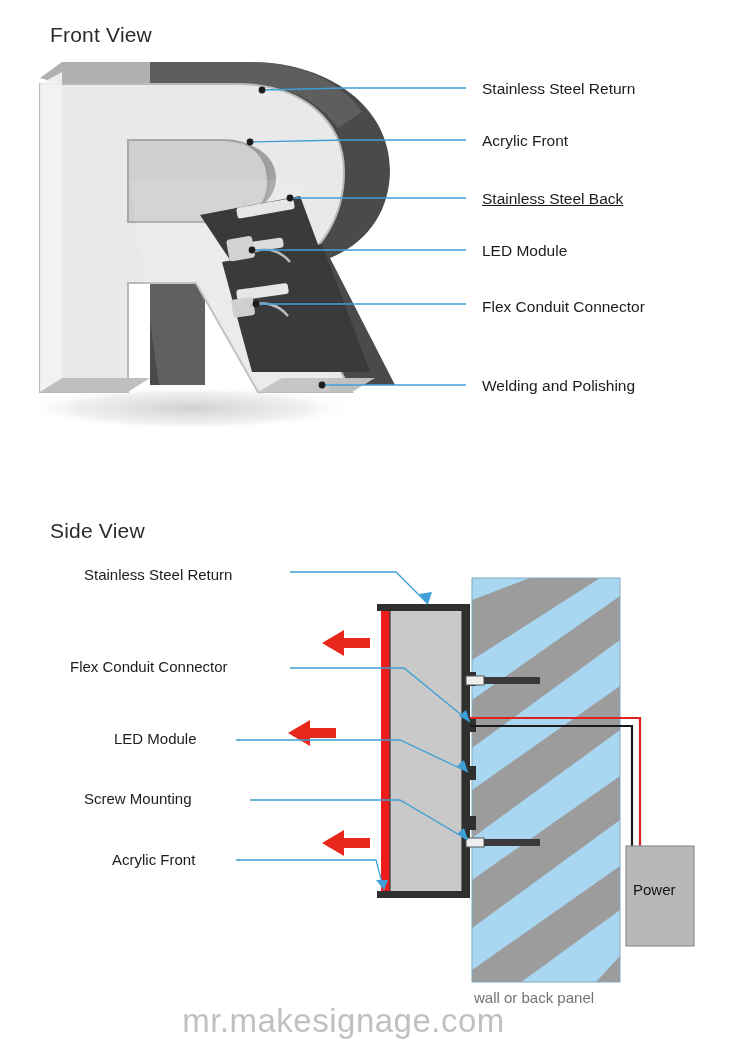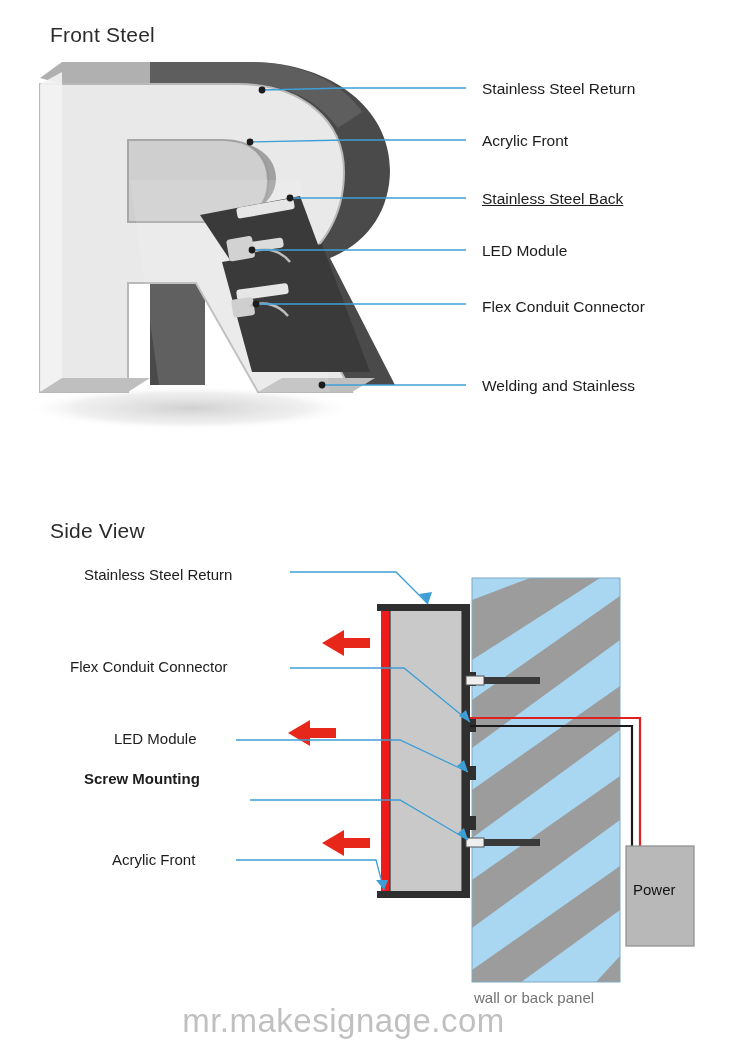--- a/index.html
+++ b/index.html
@@ -64,21 +64,21 @@
     position: absolute;
     font-size: 15px;
     color: #737373;
   }
 </style>
 </head>
 <body>
 
 <div id="page">
 
-  <div class="section-title" id="front-title">Front Steel</div>
+  <div class="section-title" id="front-title">Front View</div>
 
   <div class="section-title" id="side-title">Side View</div>
 
   <svg class="layer" id="front-art" viewBox="0 0 750 1064">
     <defs>
       <radialGradient id="shadowGrad" cx="50%" cy="50%" r="50%">
         <stop offset="0%" stop-color="#c8c8c8" stop-opacity="0.85"></stop>
         <stop offset="70%" stop-color="#dcdcdc" stop-opacity="0.45"></stop>
         <stop offset="100%" stop-color="#ffffff" stop-opacity="0"></stop>
       </radialGradient>
@@ -144,21 +144,21 @@
       <circle cx="256" cy="304" r="3.4"></circle>
       <circle cx="322" cy="385" r="3.4"></circle>
     </g>
   </svg>
 
   <div class="callout-label" style="left:482px; top:80px;">Stainless Steel Return</div>
   <div class="callout-label" style="left:482px; top:132px;">Acrylic Front</div>
   <div class="callout-label" style="left:482px; top:190px;text-decoration:underline;">Stainless Steel Back</div>
   <div class="callout-label" style="left:482px; top:242px;">LED Module</div>
   <div class="callout-label" style="left:482px; top:298px;">Flex Conduit Connector</div>
-  <div class="callout-label" style="left:482px; top:377px;">Welding and Stainless</div>
+  <div class="callout-label" style="left:482px; top:377px;">Welding and Polishing</div>
 
   <svg class="layer" id="side-art" viewBox="0 0 750 1064">
     <defs>
       <clipPath id="wallClip">
         <rect x="472" y="578" width="148" height="404"></rect>
       </clipPath>
     </defs>
 
     <g>
       <rect x="472" y="578" width="148" height="404" fill="#a9d7f2"></rect>
@@ -235,21 +235,21 @@
       <polygon points="470,722 459,716 466,710"></polygon>
       <polygon points="468,772 457,766 464,760"></polygon>
       <polygon points="468,840 457,834 464,828"></polygon>
       <polygon points="384,890 376,880 388,880"></polygon>
     </g>
   </svg>
 
   <div class="side-label" style="left:84px; top:566px;">Stainless Steel Return</div>
   <div class="side-label" style="left:70px; top:658px;">Flex Conduit Connector</div>
   <div class="side-label" style="left:114px; top:730px;">LED Module</div>
-  <div class="side-label" style="left:84px; top:770px;font-weight:bold;">Screw Mounting</div>
+  <div class="side-label" style="left:84px; top:790px;">Screw Mounting</div>
   <div class="side-label" style="left:112px; top:851px;">Acrylic Front</div>
 
   <div class="power-text" style="left:633px; top:881px;">Power</div>
 
   <div class="wall-caption" style="left:474px; top:989px;">wall or back panel</div>
 
   <div id="watermark">mr.makesignage.com</div>
 
 </div>
 

